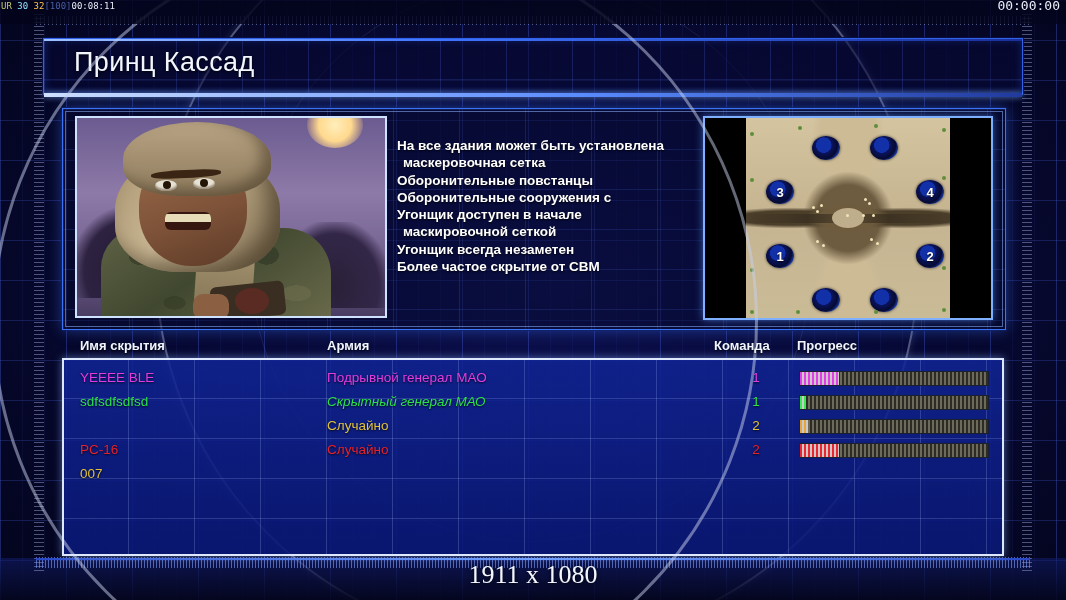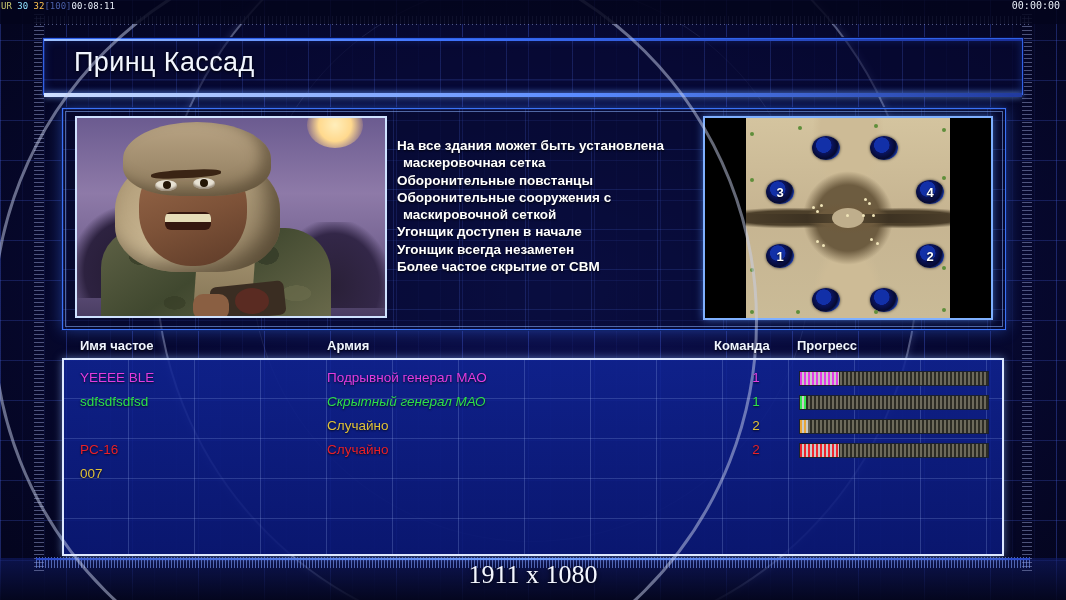--- a/index.html
+++ b/index.html
@@ -30,21 +30,21 @@
     border-radius:50%;border:1px solid rgba(150,165,215,.13);pointer-events:none;}
 
   
   .topbar{position:absolute;left:0;top:0;width:1066px;height:24px;
     background:rgba(3,5,28,.85);z-index:30;}
   .topleft-text{position:absolute;left:1px;top:0px;height:12px;line-height:12px;
     font-family:"DejaVu Sans Mono",monospace;font-size:9px;letter-spacing:0px;white-space:nowrap;}
   .tl-a{color:#c8c870;} .tl-b{color:#8fe1ff;} .tl-c{color:#ffc451;}
   .tl-d{color:#4a5fa8;} .tl-e{color:#e8eef8;}
   .topright-text{position:absolute;right:6px;top:0px;height:12px;line-height:12px;
-    font-family:"DejaVu Sans Mono",monospace;font-size:10px;color:#e8eef8;}
+    font-family:"DejaVu Sans Mono",monospace;font-size:13px;color:#e8eef8;}
 
   
   .ruler-v{position:absolute;top:14px;width:10px;height:560px;z-index:12;opacity:.8;
     background-image:repeating-linear-gradient(to bottom,
       rgba(150,160,210,.62) 0 1px, transparent 1px 4px);}
   .ruler-v.left{left:34px;}
   .ruler-v.right{right:34px;}
   .ruler-h{position:absolute;left:36px;width:994px;height:9px;z-index:12;opacity:.85;
     background-image:repeating-linear-gradient(to right,
       rgba(150,165,220,.6) 0 1px, transparent 1px 4px);}
@@ -256,22 +256,22 @@
       <div class="ptr-gun"></div>
       <div class="ptr-gun2"></div>
       <div class="ptr-hand"></div>
     </div>
 
     <div id="desc">
         <div class="line">На все здания может быть установлена</div>
         <div class="line ind">маскеровочная сетка</div>
         <div class="line">Оборонительные повстанцы</div>
         <div class="line">Оборонительные сооружения с</div>
+        <div class="line">Угонщик доступен в начале</div>
         <div class="line ind">маскировочной сеткой</div>
-        <div class="line">Угонщик доступен в начале</div>
         <div class="line">Угонщик всегда незаметен</div>
         <div class="line">Более частое скрытие от СВМ</div>
       </div>
 
     <div id="minimap">
       <div class="mm-terrain"></div>
       <div class="mm-riverh"></div>
       <div class="mm-island"></div>
       <div class="mm-lb" style="left:0"></div>
       <div class="mm-lb" style="right:0"></div>
@@ -312,21 +312,21 @@
         <div class="mm-rock" style="left: 167px; top: 96px;"></div>
         <div class="mm-rock" style="left: 111px; top: 122px;"></div>
         <div class="mm-rock" style="left: 117px; top: 126px;"></div>
         <div class="mm-rock" style="left: 165px; top: 120px;"></div>
         <div class="mm-rock" style="left: 171px; top: 124px;"></div>
         <div class="mm-rock" style="left: 141px; top: 96px;"></div>
       </div>
   </div>
 
   <div id="table-head">
-    <div class="th col-name">Имя частое</div>
+    <div class="th col-name">Имя скрытия</div>
     <div class="th col-army">Армия</div>
     <div class="th col-team">Команда</div>
     <div class="th col-prog">Прогресс</div>
   </div>
 
   <div class="panel" id="list-panel">
     <div class="lgrid"></div>
     <div class="list-arc"></div>
     <div class="frame"></div>
   <div class="prow" style="top: 8px;">

